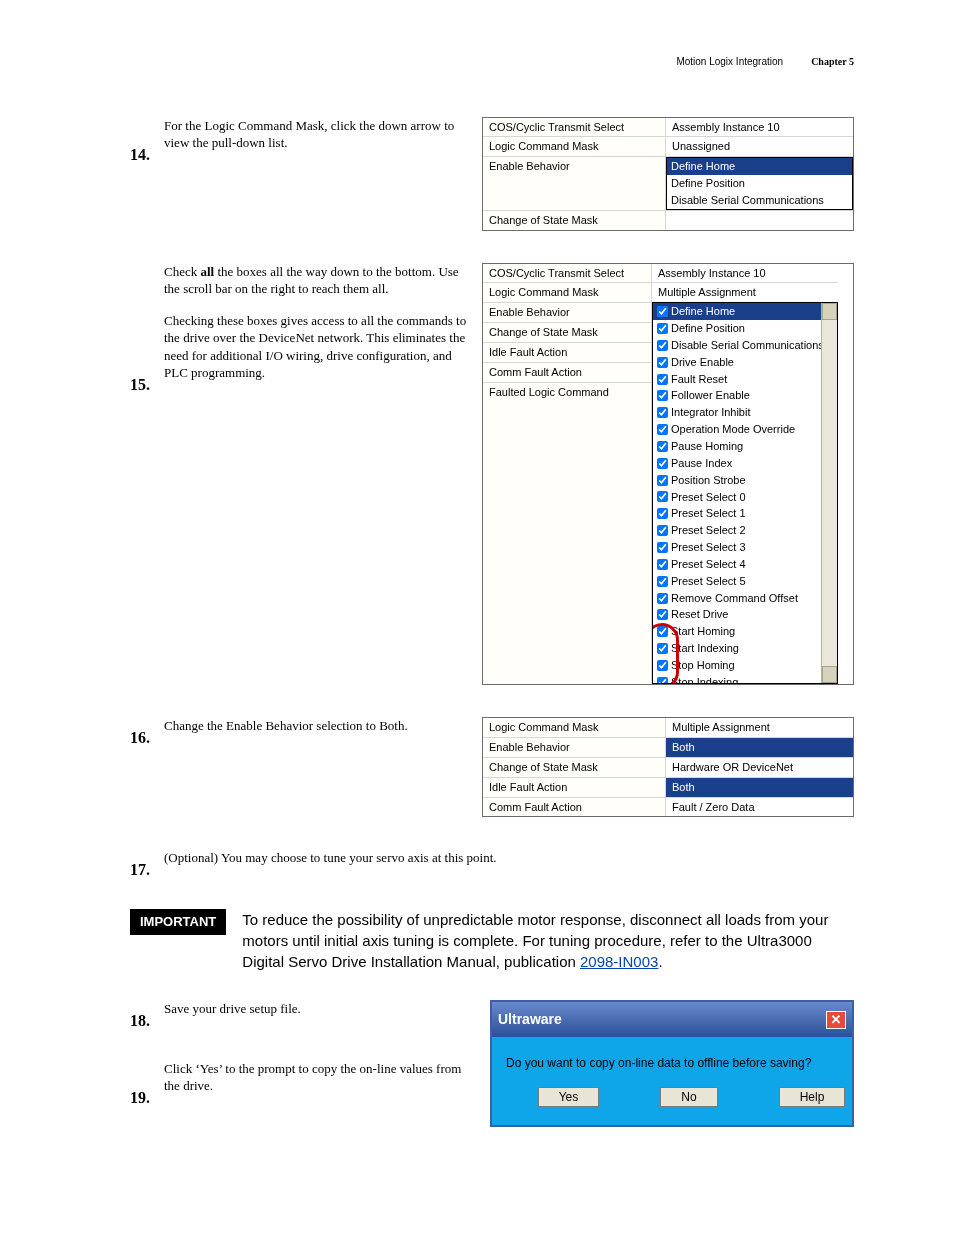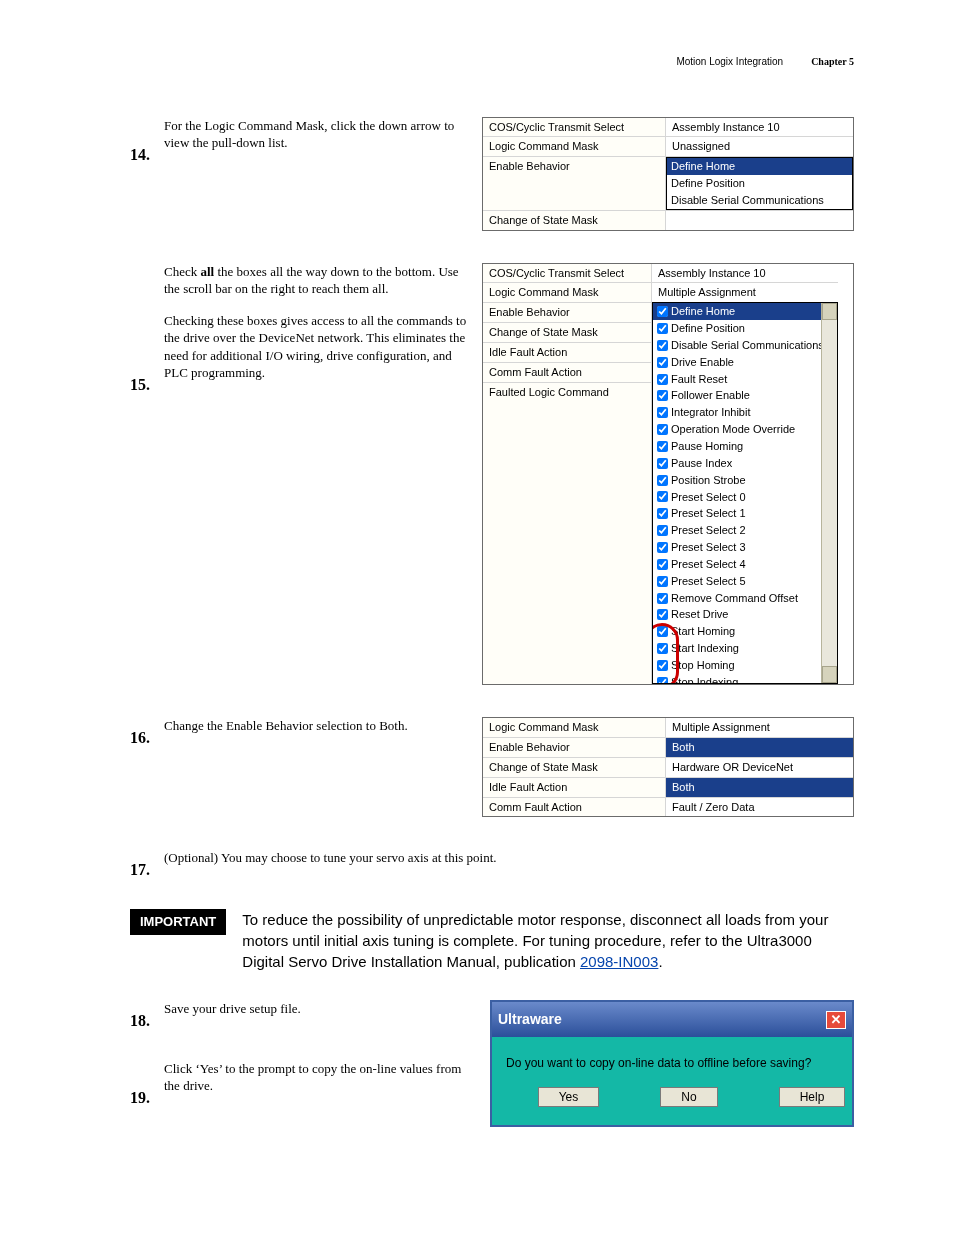--- a/index.html
+++ b/index.html
@@ -105,21 +105,21 @@
     color:#fff; font-weight:bold;
     padding:8px 6px;
     display:flex; justify-content:space-between; align-items:flex-end;
     font-size:14px;
   }
   .dialog .close {
     background:#e74a3a; color:#fff; width:18px; height:16px;
     display:flex; align-items:center; justify-content:center;
     border:1px solid #fff; font-weight:bold; font-size:13px; line-height:1;
   }
-  .dialog .body { background:#14b8a6; padding:18px 14px; font-size:12px; }
+  .dialog .body { background:#0ea5e9; padding:18px 14px; font-size:12px; }
   .dialog .btn-row { display:flex; justify-content:center; gap:22px; margin-top:16px; }
   .dialog button {
     font-family: Arial, sans-serif;
     padding:2px 20px; font-size:12px;
     background:#e8e5d6; border:1px solid #7a7a7a;margin-left:39px;
   }
 
   .clear { clear:both; }
 </style>
 </head>

